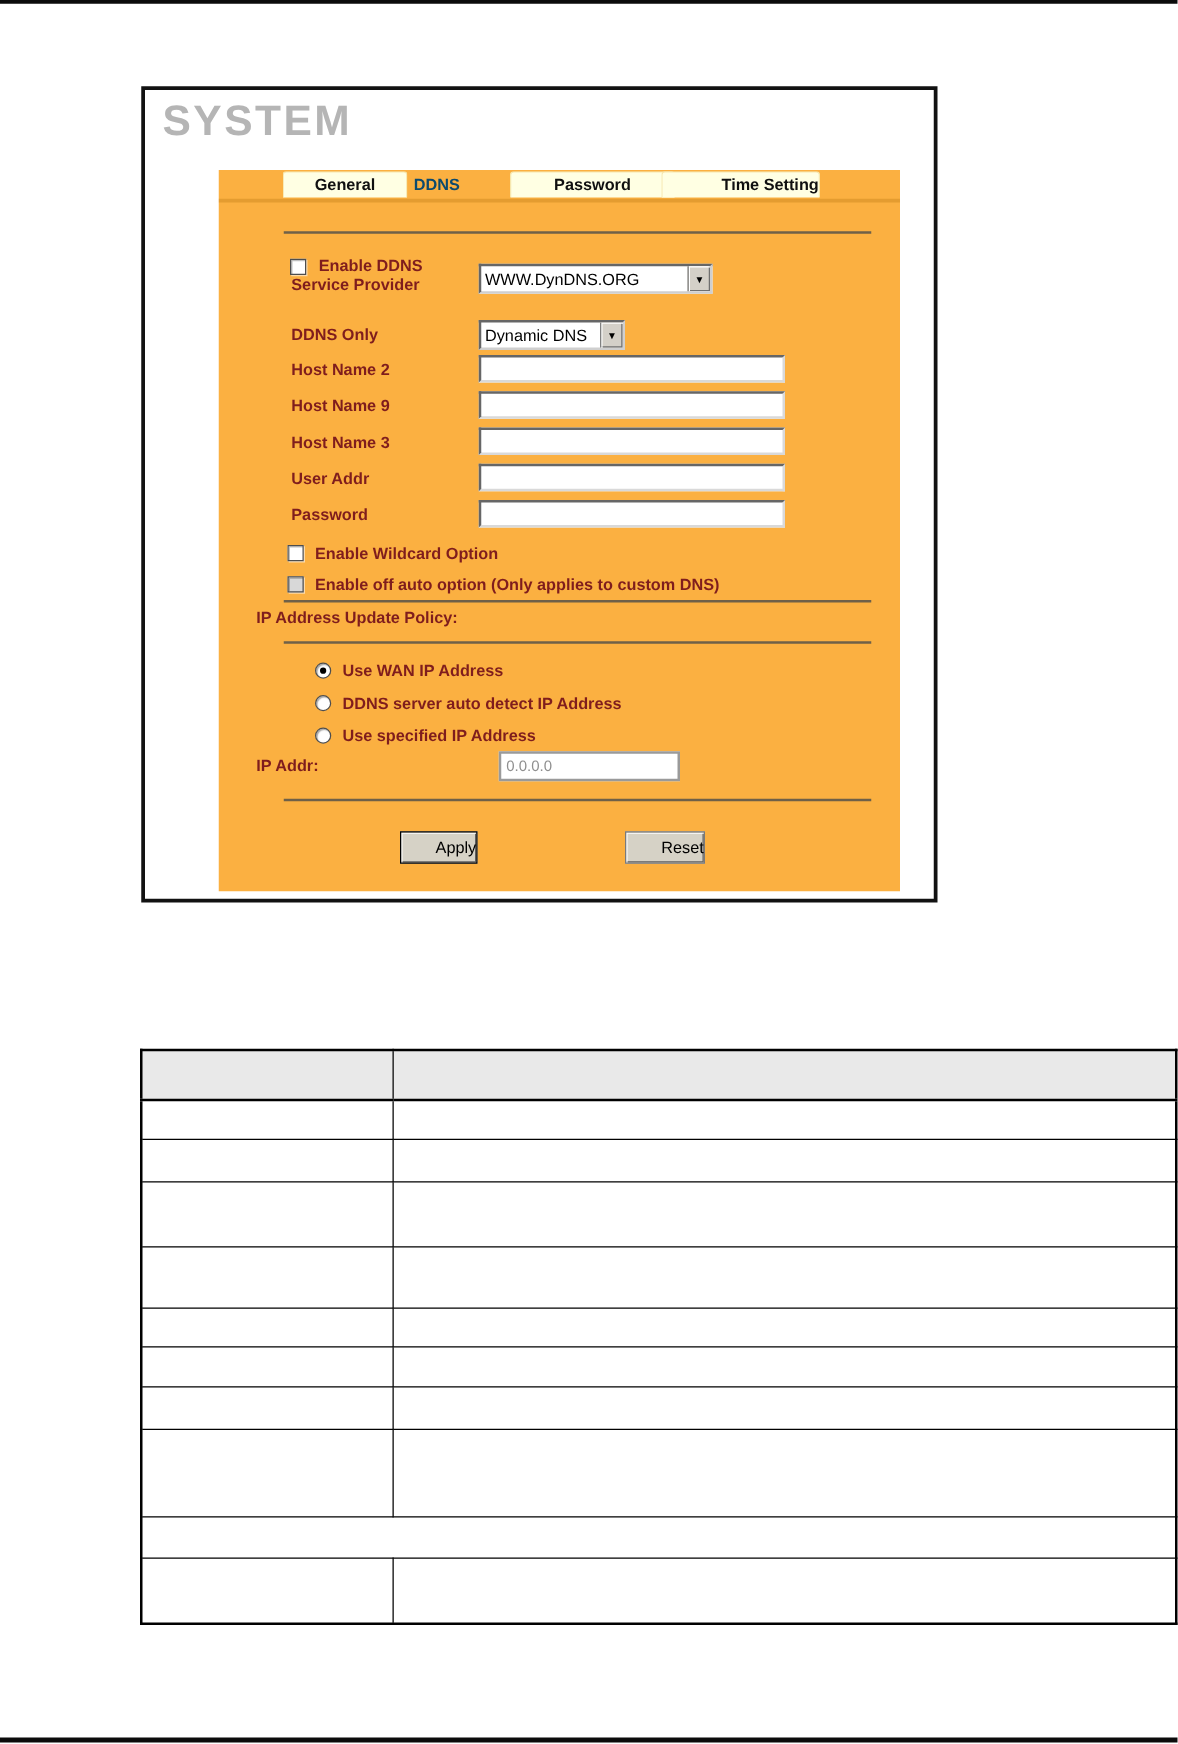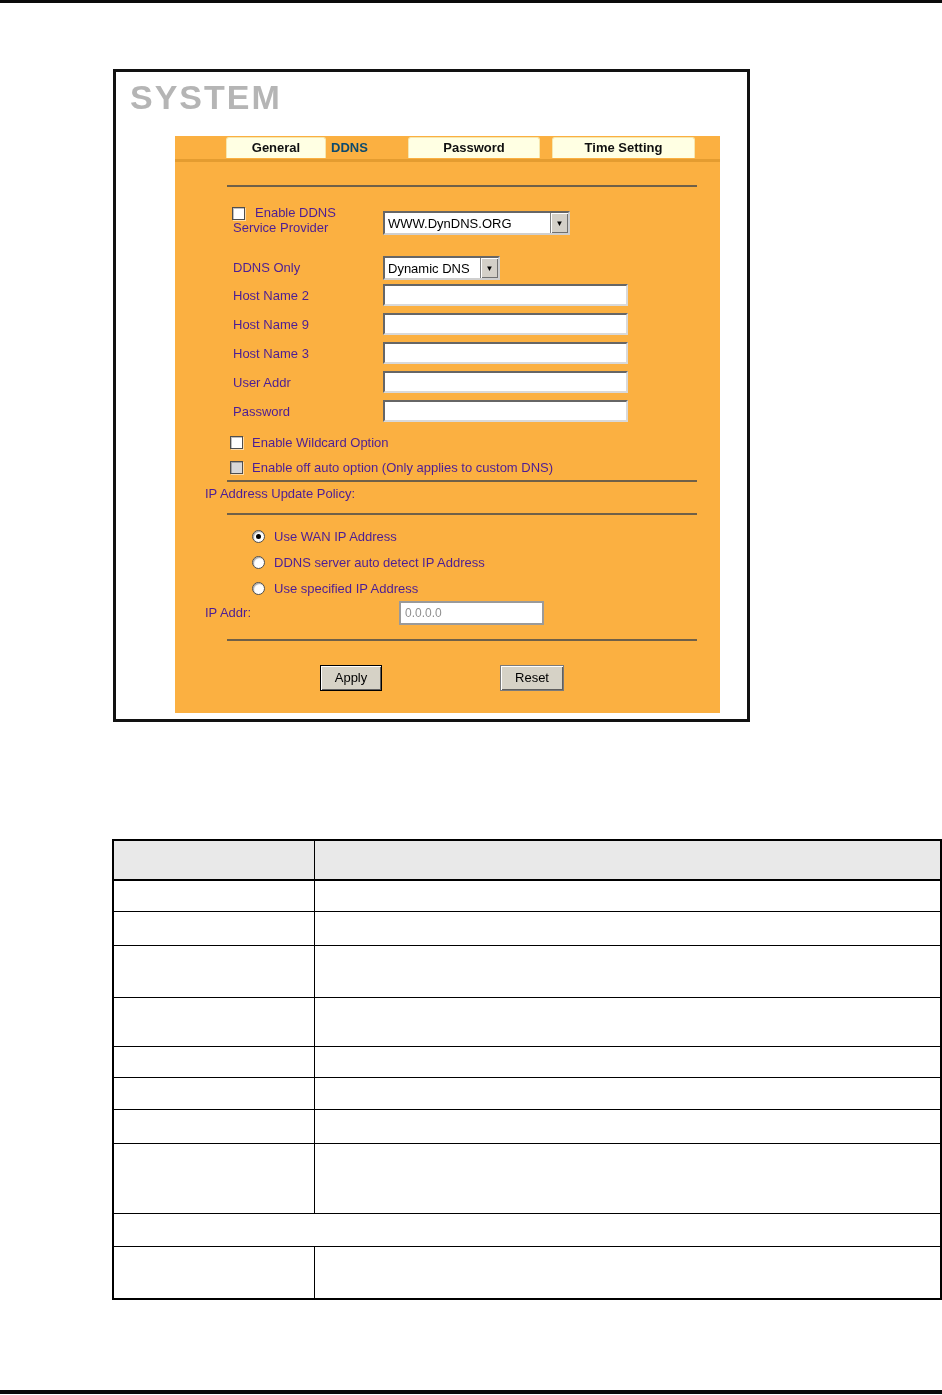--- a/index.html
+++ b/index.html
@@ -29,25 +29,25 @@
   .tabband { left:0; top:23px; width:545px; height:3px; background:rgba(160,95,0,0.25); }
   .tab {
     top:1px; height:21px; background:#FFFFE3; border:1px solid #F6E7AE; border-bottom:none;
     border-radius:3px 3px 0 0; text-align:center; box-sizing:border-box;
     font-size:13px; font-weight:bold; line-height:20px; color:#101010;
   }
   .tab.active { background:transparent; border-color:transparent; color:#0c4a6e; }
   .tab-0 { left:13px;  width:100px;margin-left:38px; }
   .tab-1 { left:120px; width:109px; }
   .tab-2 { left:233px; width:132px; }
-  .tab-3 { left:377px; width:143px; }
+  .tab-3 { left:354px; width:127px;text-align:right; }
 
   .divider { left:52px; width:470px; height:2px; background:#6F6048; }
 
-  .flabel { font-size:13px; font-weight:normal; color:#4c1d95; white-space:nowrap; }
+  .flabel { font-size:13px; font-weight:bold; color:#7f1d1d; white-space:nowrap; }
 
   .cb {
     width:13px; height:13px; background:#fff; border:1px solid #4e4e4e;
     box-shadow:inset 1px 1px 0 rgba(0,0,0,.25), 1px 1px 0 rgba(255,255,255,.55);
     box-sizing:border-box;
   }
   .cb.disabled { background:#d8d8d8; }
 
   .radio {
     width:13px; height:13px; border-radius:50%; background:#fff; border:1px solid #4e4e4e;
@@ -70,21 +70,21 @@
     width:245px; height:22px; background:#fff; border:2px solid;
     border-color:#666 #d9d9d9 #d9d9d9 #666; box-sizing:border-box;
     font-size:13px; color:#000;
   }
   .ipinput {
     width:145px; height:24px; background:#fff; border:2px solid #9a9a9a; box-sizing:border-box;
     font-size:12px; color:#8f8f8f; padding:3px 4px;
   }
 
   .btn {
-    height:26px; background:#D6D2C6; text-align:center; line-height:24px; font-size:13px;
+    height:26px; background:#D6D2C6; text-align:right; line-height:24px; font-size:13px;
     color:#000; box-sizing:border-box;
     box-shadow:inset 1px 1px 0 #fff, inset -1px -1px 0 #5f5f5f;
   }
   .btn.apply { left:145px; top:529px; width:62px; border:1px solid #000; }
   .btn.reset { left:325px; top:529px; width:64px; border:1px solid #7a7a7a; }
 
   
   .doc-table {
     position:absolute; left:112px; top:839px; width:828px;
     border-collapse:collapse; table-layout:fixed; border:2px solid #000;

